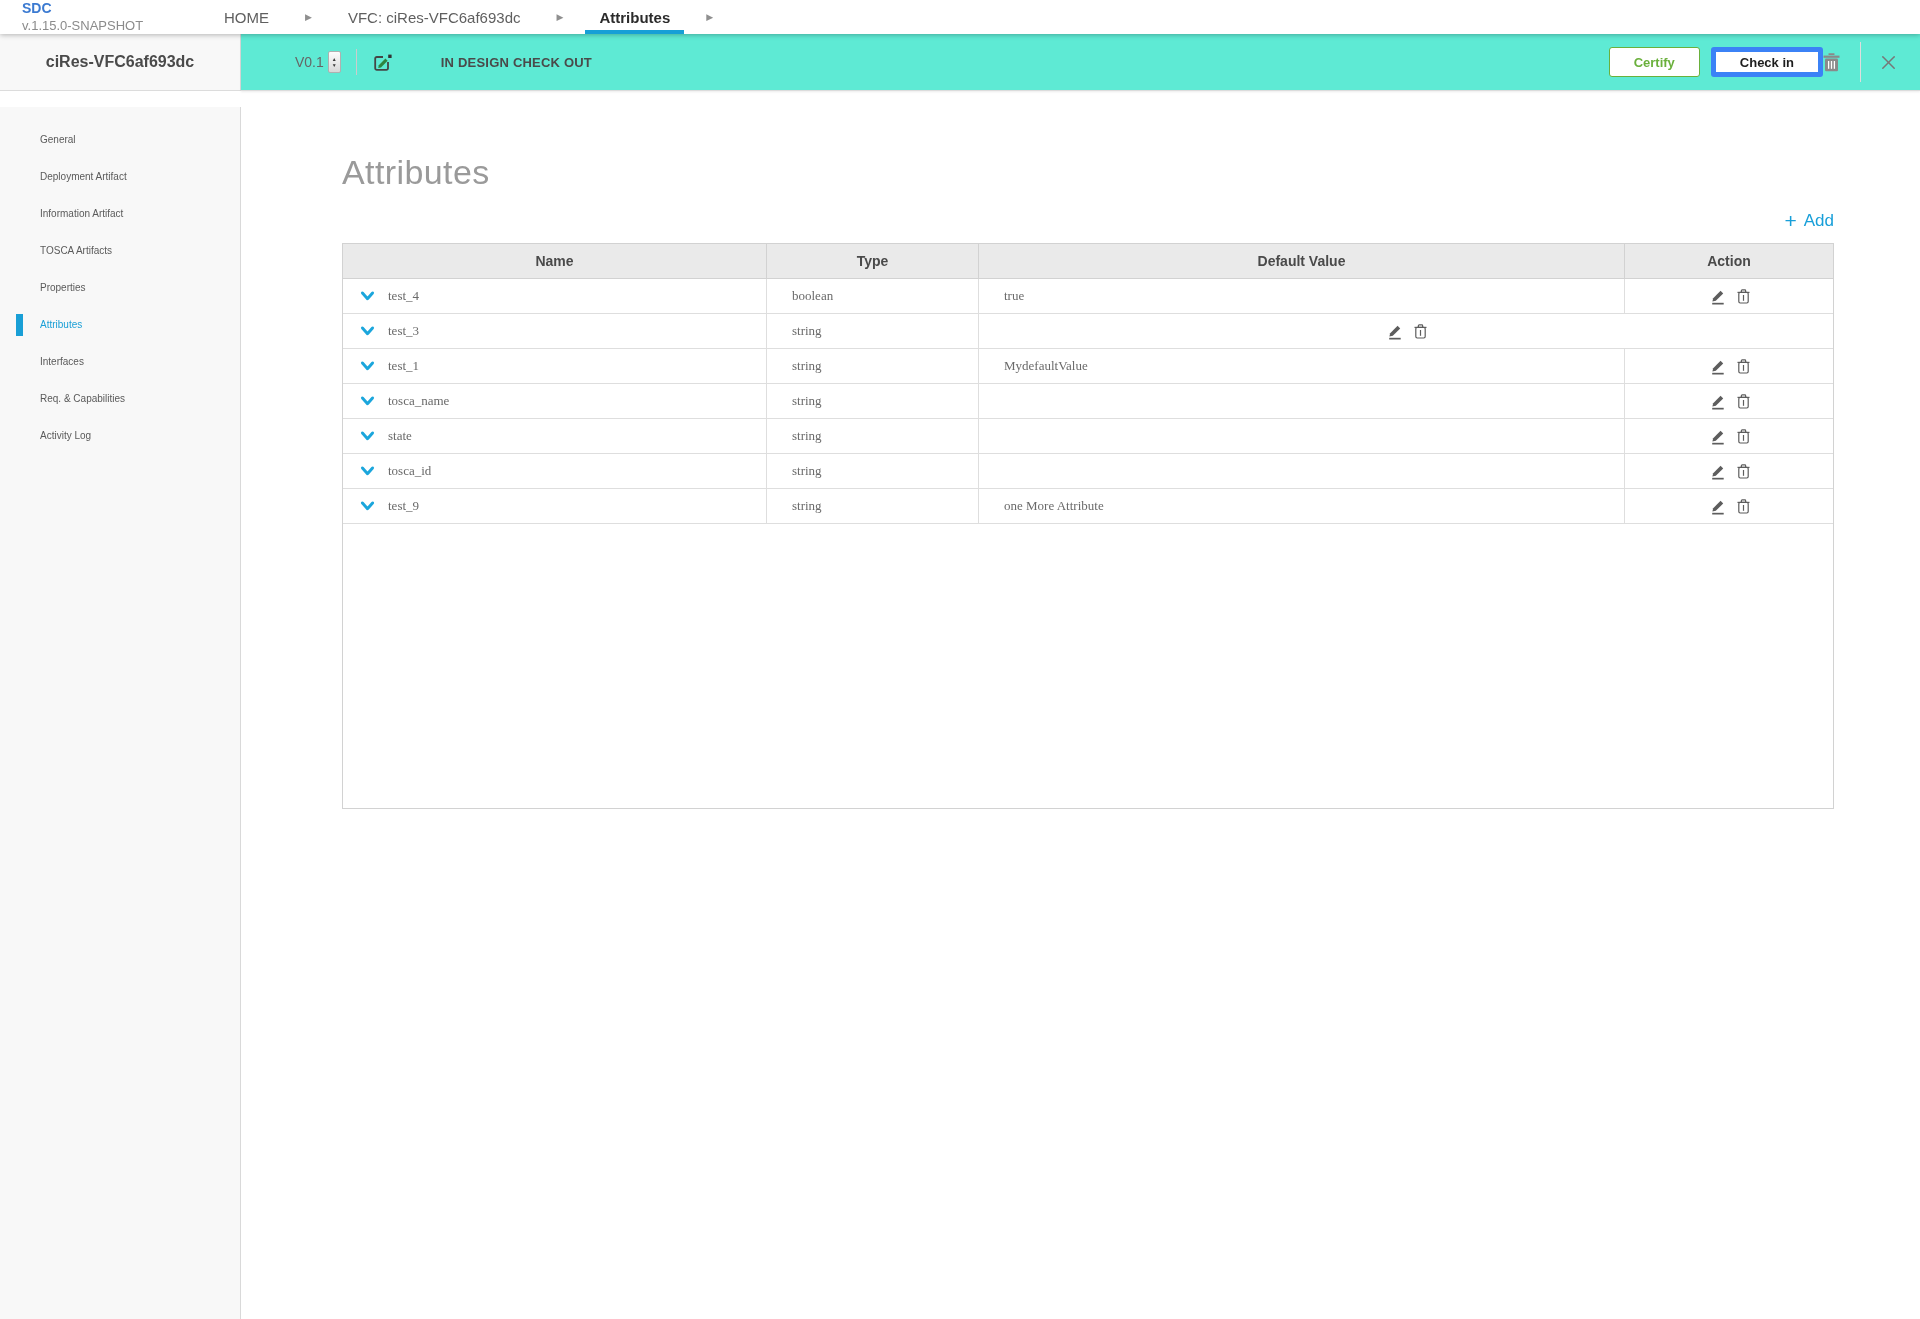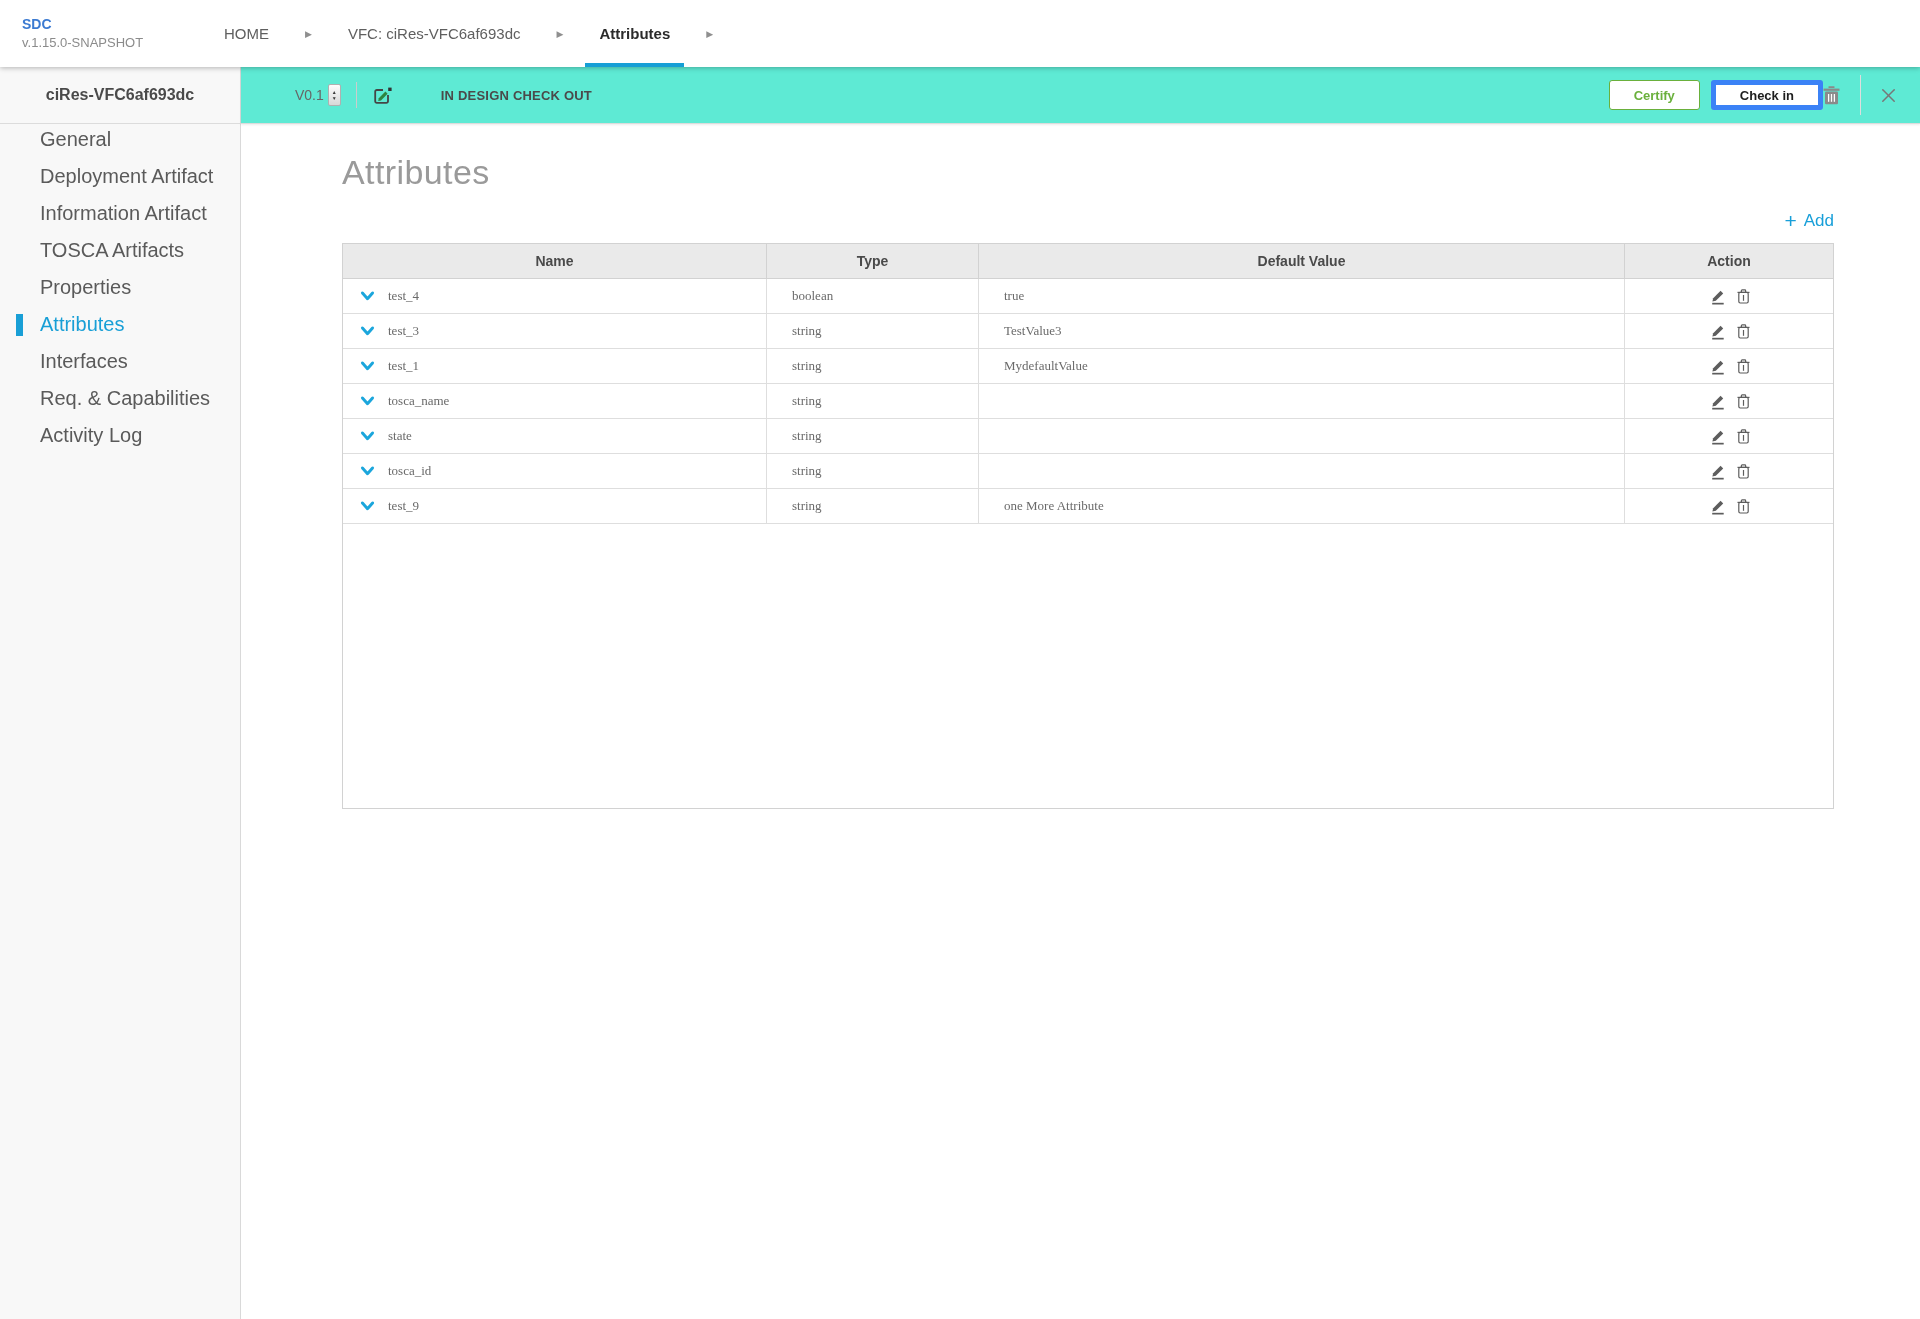--- a/index.html
+++ b/index.html
@@ -1,20 +1,20 @@
 <!DOCTYPE html>
 <html><head>
 <meta charset="utf-8">
 <style>
   * { box-sizing: border-box; margin: 0; padding: 0; }
   html, body { width: 1920px; height: 1319px; overflow: hidden; }
   body { font-family: "Liberation Sans", sans-serif; background: #fff; position: relative; }
 
   
-  .topbar { height: 67px; background: #fff; display: flex; align-items: stretch;
+  .topbar { height: 34px; background: #fff; display: flex; align-items: stretch;
             position: relative; z-index: 30; box-shadow: 0 1px 5px rgba(0,0,0,.28); }
   .logo { width: 210px; padding-left: 22px; display: flex; flex-direction: column; justify-content: center; }
   .logo-title { color: #3b7ad1; font-weight: bold; font-size: 14px; line-height: 1.1; }
   .logo-ver { color: #8b8b8b; font-size: 13px; margin-top: 2px; }
   .crumbs { display: flex; align-items: stretch; }
   .crumb { display: flex; align-items: center; padding: 0 14px; font-size: 15px; color: #5f5f5f; cursor: pointer; }
   .crumb.active { font-weight: bold; color: #2b2b2b; border-bottom: 4px solid #169fd6; padding-top: 4px; }
   .crumb-arrow { display: flex; align-items: center; color: #8f8f8f; font-size: 9px; margin: 0 22px; }
 
   
@@ -38,21 +38,21 @@
   .btn-certify { border: 1px solid #6ab03c; color: #6ab03c; margin-right: 11px; }
   .btn-checkin { border: 5px solid #3b82f6; color: #1d1d1d; }
   .icon-top { display: flex; align-items: center; justify-content: center; cursor: pointer; }
   .vdiv2 { width: 1px; height: 40px; background: #ddd; margin: 0 20px; }
 
   
   .sidebar { position: absolute; left: 0; top: 107px; bottom: 0; width: 241px;
              background: #f8f8f8; border-right: 1px solid #d9d9d9; padding-top: 14px; }
   .menu { list-style: none; }
   .menu-item { position: relative; height: 37px; display: flex; align-items: center;
-               padding-left: 40px; font-size: 20px; color: #5a5a5a; cursor: pointer; }
+               padding-left: 40px; font-size: 10px; color: #5a5a5a; cursor: pointer; }
   .menu-item.active { color: #199fd6; }
   .menu-item.active::before { content: ""; position: absolute; left: 16px; top: 50%;
                transform: translateY(-50%); width: 7px; height: 22px; background: #199fd6; }
 
   
   .content { position: absolute; left: 241px; top: 107px; right: 0; bottom: 0;
              background: #fff; padding: 0 86px 0 101px; }
   .page-title { margin-top: 46px; font-size: 34px; font-weight: 300; color: #9a9a9a; letter-spacing: .4px; }
   .add-row { display: flex; justify-content: flex-end; align-items: center; margin: 18px 0 12px; }
   .add-link { color: #189fd9; font-size: 17px; display: flex; align-items: center; gap: 7px; cursor: pointer; }
@@ -236,23 +236,20 @@
           <span class="chev">
             <svg width="15" height="15" viewBox="0 0 16 16">
               <path d="M2.6 4.2 L8 10.4 L13.4 4.2" fill="none" stroke="#1ba6dc" stroke-width="3.1" stroke-linecap="round" stroke-linejoin="round"></path>
             </svg>
           </span>
           <span>test_3</span>
         </div>
         <div class="cell c-type w-type">
           <span>string</span>
         </div>
-        <div class="cell c-default w-default">
-          <span>TestValue3</span>
-        </div>
         <div class="cell c-action w-action">
           <span class="icon-btn">
             <svg width="17" height="17" viewBox="0 0 17 17">
               <path d="M4.2 10.2 L11.6 2.8 L14.2 5.4 L6.8 12.8 L3.4 13.6 Z" fill="#5d5d5d"></path>
               <rect x="3.2" y="14.8" width="11.5" height="1.7" fill="#5d5d5d"></rect>
             </svg>
           </span>
           <span class="icon-btn">
             <svg width="13" height="15" viewBox="0 0 13 15">
               <g fill="none" stroke="#5d5d5d" stroke-width="1.2">

